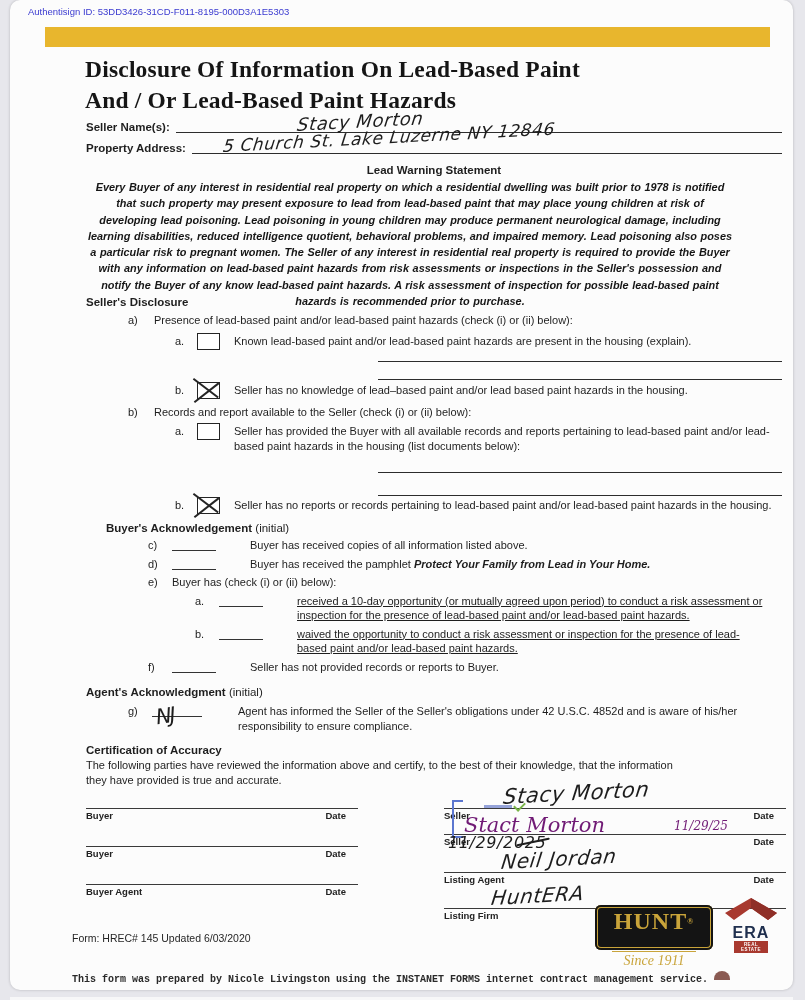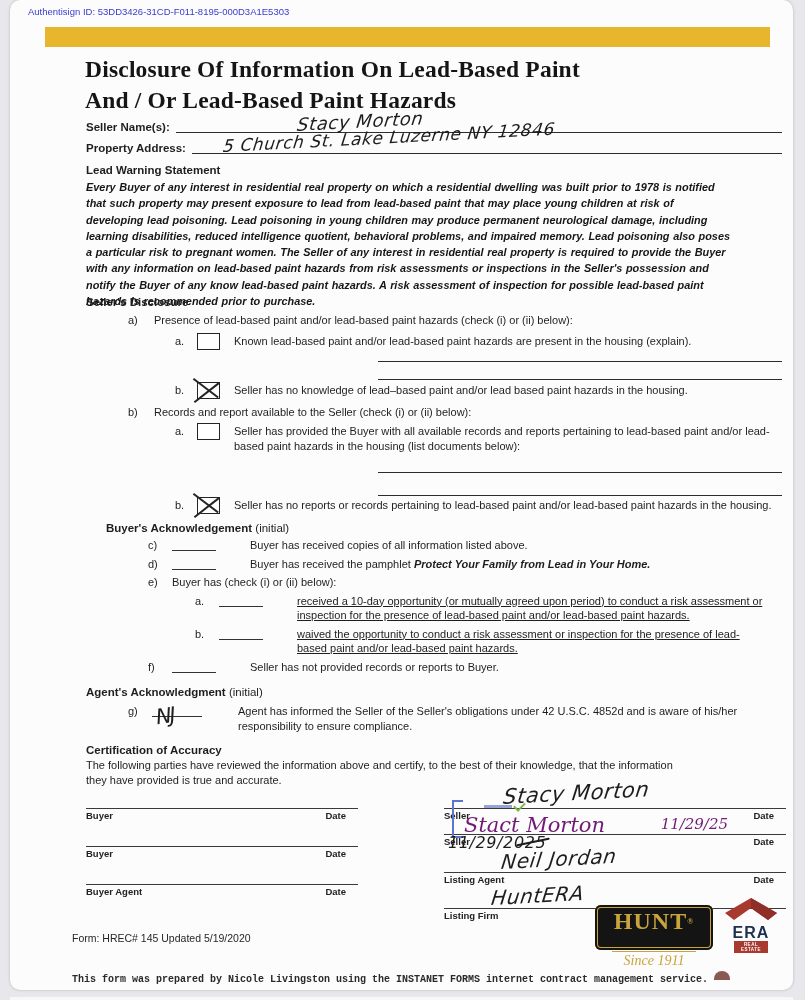--- a/index.html
+++ b/index.html
@@ -76,21 +76,21 @@
   
   .sig-wrap { position:absolute; left:76px; top:786px; width:700px; }
   .sig-col { position:absolute; top:0; }
   .sig-col.left { left:0; width:272px; }
   .sig-col.right { left:358px; width:342px; }
   .sigrow { position:relative; border-bottom:1.5px solid #3a3a3a; }
   .sig-lab { position:absolute; top:calc(100% + 2px); left:0; font-size:9.5px; font-weight:bold; color:#222; }
   .date-lab { position:absolute; top:calc(100% + 2px); right:12px; font-size:9.5px; font-weight:bold; color:#222; }
   .sig-area { position:absolute; inset:0; }
   .sig-name { position:absolute; bottom:-3px; left:52px; font-size:20px; }
-  .sig-date { position:absolute; bottom:1px; right:58px; font-size:15px; }
+  .sig-date { position:absolute; bottom:1px; right:58px; font-size:12px; }
   .bracket {
     position:absolute; left:8px; bottom:-4px; height:34px; width:9px;
     border-left:2.2px solid #5b76cf; border-top:2.2px solid #5b76cf; border-bottom:2.2px solid #5b76cf;
   }
   .esmudge { position:absolute; left:40px; bottom:0; width:28px; height:3px; background:#8393d2; opacity:.85; }
   .etick { position:absolute; left:70px; bottom:-1px; width:9px; height:5px; border-left:2px solid #7ab648; border-bottom:2px solid #7ab648; transform:rotate(-45deg); }
   .scribble { transform:rotate(-9deg); text-decoration:none; position:relative; }
   .scribble::after { content:""; position:absolute; right:-4px; top:8px; width:34px; height:2px; background:#1d1d1d; transform:rotate(-12deg); border-radius:2px; }
 
   
@@ -133,21 +133,21 @@
       </span>
     </div>
     <div class="f-row">
       <span class="f-label">Property Address:</span>
       <span class="f-line">
         <span class="hand cursive" style="position:absolute; left:30px; bottom:-3px; font-size:17px;">5 Church St. Lake Luzerne NY 12846</span>
       </span>
     </div>
   </div>
 
-  <div class="sect" style="top:164px;">
+  <div class="sect" style="top:164px;text-align:center;">
     <div class="sec-h">Lead Warning Statement</div>
     <div class="lead-body">Every Buyer of any interest in residential real property on which a residential dwelling was built prior to 1978 is notified that such property may present exposure to lead from lead-based paint that may place young children at risk of developing lead poisoning. Lead poisoning in young children may produce permanent neurological damage, including learning disabilities, reduced intelligence quotient, behavioral problems, and impaired memory.  Lead poisoning also poses a particular risk to pregnant women.  The Seller of any interest in residential real property is required to provide the Buyer with any information on lead-based paint hazards from risk assessments or inspections in the Seller's possession and notify the Buyer of any know lead-based paint hazards.  A risk assessment of inspection for possible lead-based paint hazards is recommended prior to purchase.</div>
   </div>
 
   <div class="sect" style="top:296px;">
     <div class="sec-h">Seller's Disclosure</div>
 
     <div class="row-l1">
       <span class="l1-label">a)</span>
       <span>Presence of lead-based paint and/or lead-based paint hazards (check (i) or (ii) below):</span>
@@ -290,21 +290,21 @@
       </div>
       <div class="sigrow" style="height:35px;">
         <span class="sig-area">
           <span class="sig-name hand cursive" style="font-size:20px; left:46px; bottom:-2px;">HuntERA</span>
         </span>
         <span class="sig-lab">Listing Firm</span>
       </div>
     </div>
   </div>
 
-  <div class="form-num">Form: HREC#  145   Updated 5/19/2020</div>
+  <div class="form-num">Form: HREC#  145   Updated 6/03/2020</div>
 
   <div class="hunt-logo">
     <div class="hunt-word"><span>HUNT</span><span class="hunt-tm">®</span></div>
     <div class="hunt-sub">Since 1911</div>
   </div>
 
   <div class="era-logo">
     <svg width="52" height="22" viewBox="0 0 52 22">
       <polygon points="26,0 52,15 43,22 26,10 9,22 0,15" fill="#a8392f"></polygon>
       <polygon points="26,0 52,15 43,22 26,10 26,0" fill="#8f2f27"></polygon>

